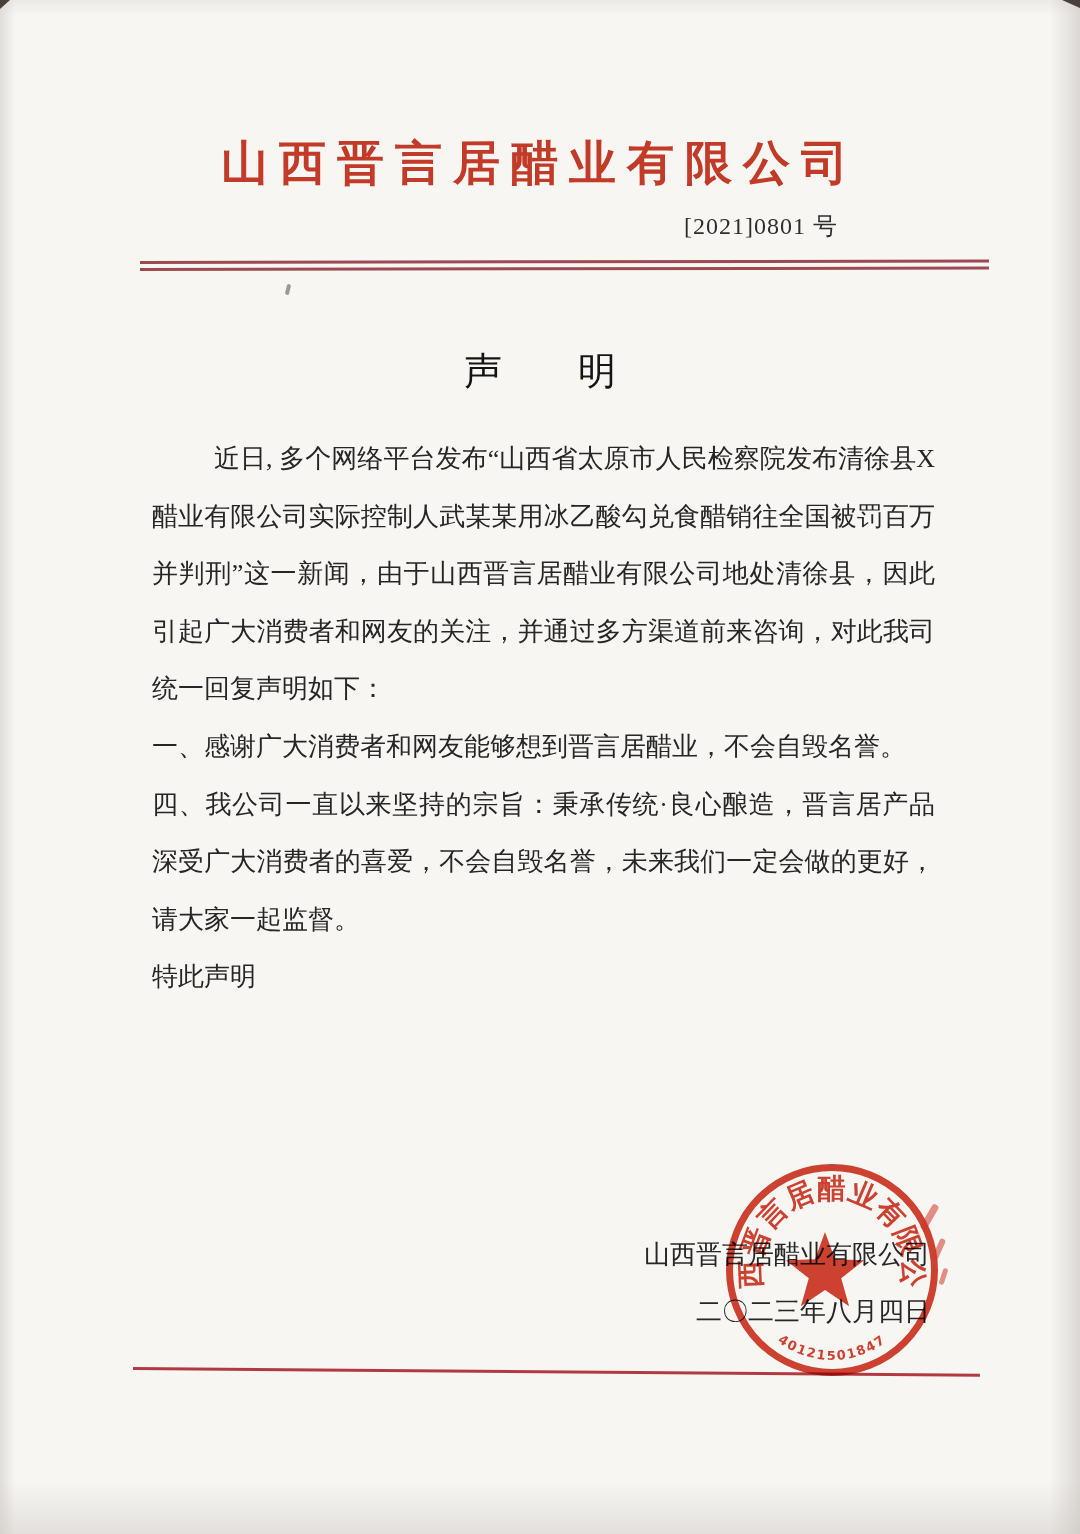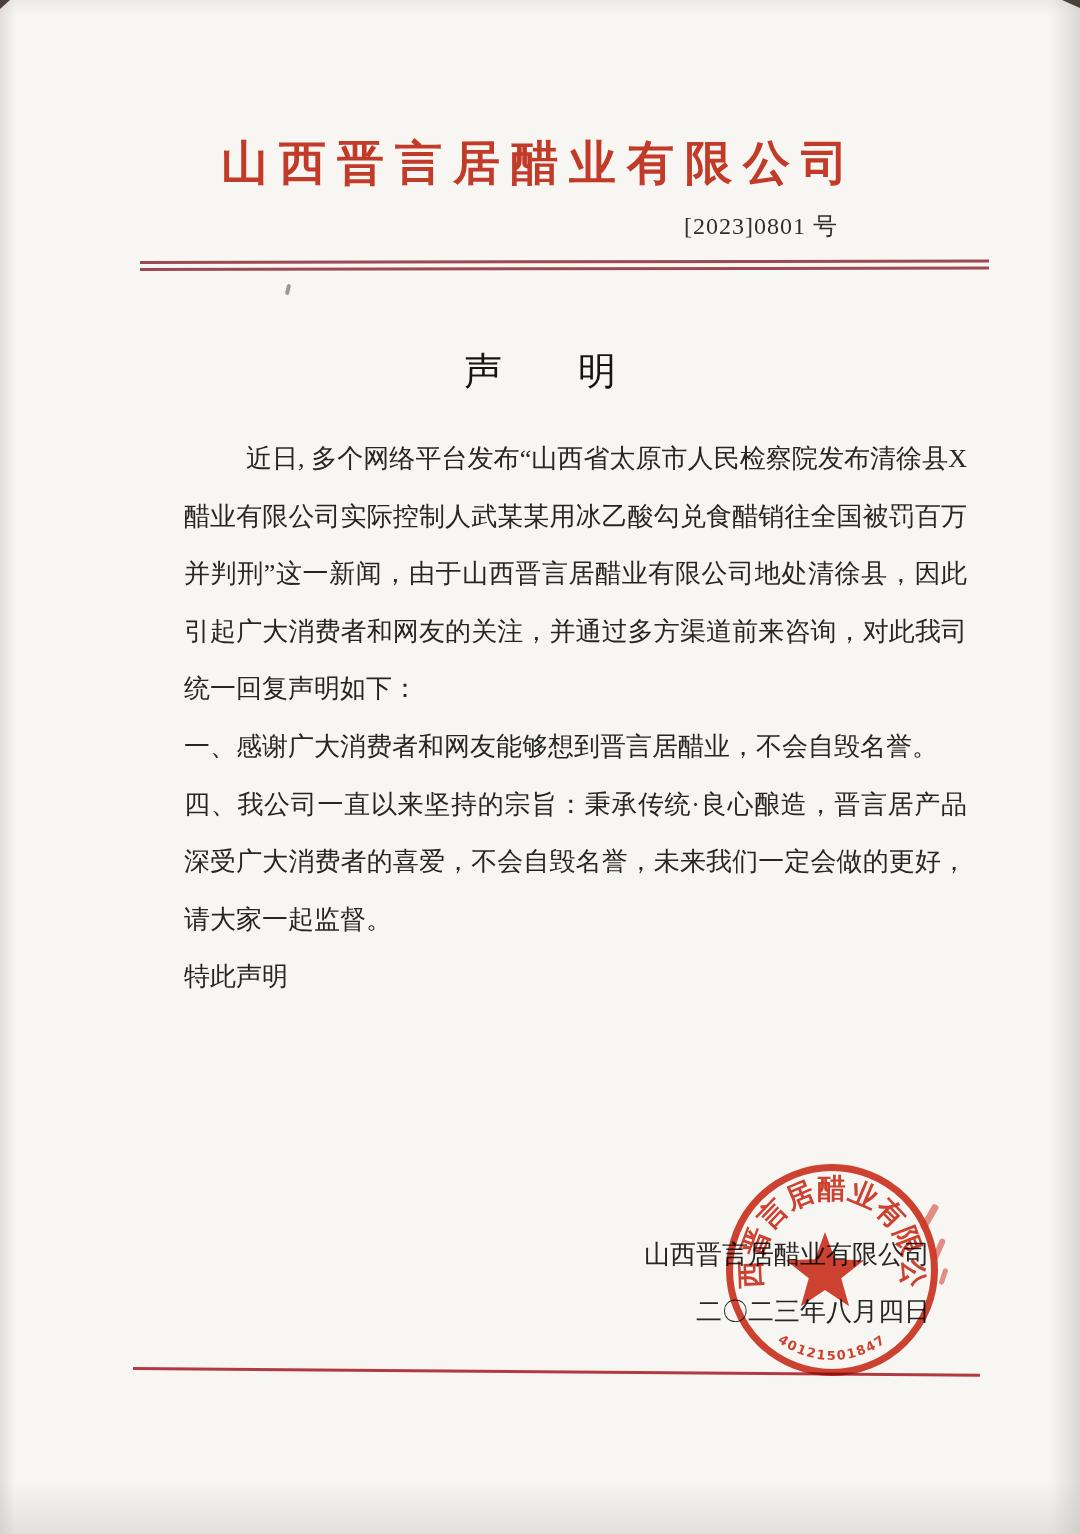--- a/index.html
+++ b/index.html
@@ -33,21 +33,20 @@
   .statement-title{
     position:absolute;top:351px;left:0;right:0;text-align:center;
     font-size:38px;font-weight:400;color:#141414;line-height:1.1;
   }
   .statement-title .t-first{margin-right:76px;}
 
   .body-text{
     position:absolute;left:152px;top:430px;width:783px;
     font-size:26px;line-height:57.6px;color:#262626;
     text-align:justify;
-    margin-left:32px;
   }
   .body-text p{margin:0;}
   .body-text p.indent{text-indent:62px;}
 
   .sig-company{
     position:absolute;left:152px;top:1238px;width:778px;text-align:right;
     font-size:26px;color:#262626;line-height:1.3;
   }
   .sig-date{
     position:absolute;left:152px;top:1295px;width:778px;text-align:right;
@@ -82,21 +81,21 @@
 </style>
 </head>
 <body>
 
 <div class="photo-bg"></div>
 <div class="corner-tl"></div>
 <div class="corner-tr"></div>
 
 <div class="letterhead">山西晋言居醋业有限公司</div>
 
-<div class="doc-number">[2023]0801 号</div>
+<div class="doc-number">[2021]0801 号</div>
 
 <div class="rule r1"></div>
 <div class="rule r2"></div>
 
 <div class="speck"></div>
 
 <div class="statement-title">
   <span class="t-first">声</span><span class="t-second">明</span>
 </div>
 

